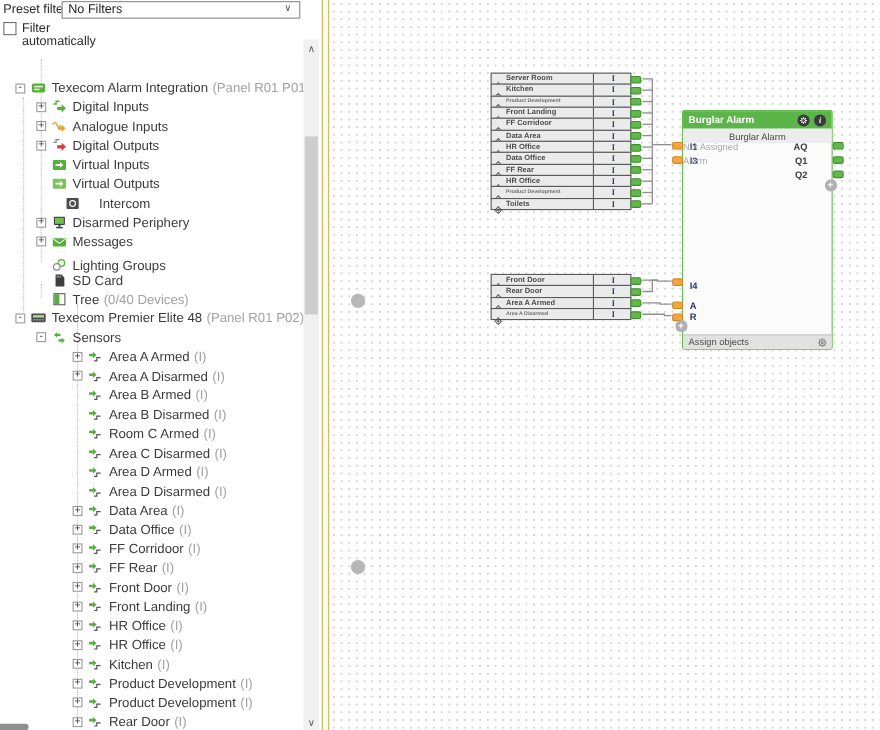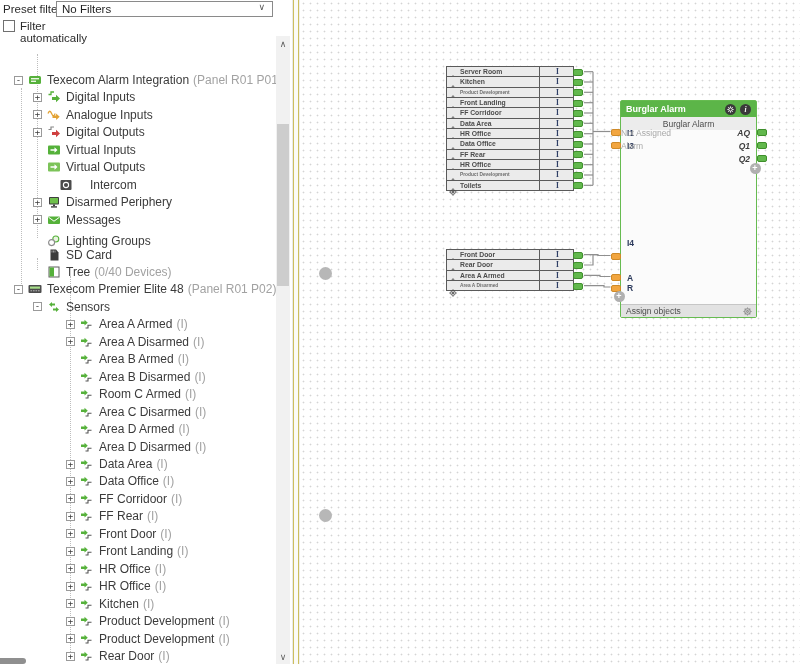--- a/index.html
+++ b/index.html
@@ -54,21 +54,21 @@
 
   #block{position:absolute;left:320px;top:100px;width:135px;height:216px;background:#fbfbfb;border:1.5px solid #66bb50;border-radius:2px;}
   #block-header{position:absolute;left:0;top:0;right:0;height:16px;background:#5cb548;}
   #block-title{position:absolute;left:5px;top:3px;font-size:9px;font-weight:bold;color:#fff;}
   .hicon{position:absolute;top:2.5px;width:11px;height:11px;border-radius:50%;background:#3a3a3a;display:flex;align-items:center;justify-content:center;color:#fff;}
   .hicon.gear{right:20px;}
   .hicon.info{right:5px;font-size:7.5px;font-style:italic;font-family:"Liberation Serif",serif;font-weight:bold;}
   #block-subtitle{position:absolute;top:16px;left:0;right:0;height:13px;background:#ececec;display:flex;align-items:center;justify-content:center;font-size:8.5px;color:#4c4c4c;}
   .bin-label{position:absolute;left:6px;transform:translateY(-50%);font-size:8.5px;font-weight:bold;color:#2c3a5c;}
   .bassign{position:absolute;left:0;right:3px;text-align:left;transform:translateY(-50%);font-size:8.5px;color:#a8a8a8;}
-  .bout-label{position:absolute;right:6px;transform:translateY(-50%);font-size:8.5px;font-weight:bold;color:#3d3d3d;font-style:italic;}
+  .bout-label{position:absolute;right:22px;transform:translateY(-50%);font-size:8.5px;font-weight:bold;color:#3d3d3d;}
   .plus-circle{position:absolute;width:11px;height:11px;border-radius:50%;background:#b0b0b0;color:#fff;font-size:9px;line-height:10px;text-align:center;font-weight:bold;}
   #block-footer{position:absolute;left:0;right:0;bottom:0;height:13px;background:#e2e2e2;border-top:1px solid #c6c6c6;display:flex;align-items:center;font-size:8.5px;color:#4c4c4c;padding-left:5px;box-sizing:border-box;}
   #footer-gear{position:absolute;right:4px;top:2px;width:9px;height:9px;}
 
   .anchor-dot{position:absolute;width:13px;height:13px;border-radius:50%;background:#b7b7b7;}
   #corner-pill{position:absolute;left:0;top:658px;width:26px;height:6px;background:#8f8f8f;border-radius:0 3px 3px 0;}
 </style>
 </head>
 <body>
 
@@ -708,21 +708,21 @@
         <span class="hicon info">i</span>
       </div>
       <div id="block-subtitle">Burglar Alarm</div>
       <div id="block-ports">
           <span class="bin-label" style="top: 31.5px;">I1</span>
           <span class="bassign" style="top: 31.5px;">Not Assigned</span>
           <span class="stub orange" style="top: 28px;"></span>
           <span class="bin-label" style="top: 44.5px;">I3</span>
           <span class="bassign" style="top: 44.5px;">Alarm</span>
           <span class="stub orange" style="top: 41px;"></span>
-          <span class="bin-label" style="top: 142px;">I4</span>
+          <span class="bin-label" style="top: 159px;">I4</span>
           <span class="stub orange" style="top: 152px;"></span>
           <span class="bin-label" style="top: 176.5px;">A</span>
           <span class="stub orange" style="top: 173px;"></span>
           <span class="bin-label" style="top: 187px;">R</span>
           <span class="stub orange" style="top: 183.5px;"></span>
           <span class="bout-label" style="top: 31.5px;">AQ</span>
           <span class="stub green-out" style="top: 28px;"></span>
           <span class="bout-label" style="top: 44.5px;">Q1</span>
           <span class="stub green-out" style="top: 41px;"></span>
           <span class="bout-label" style="top: 57.5px;">Q2</span>

